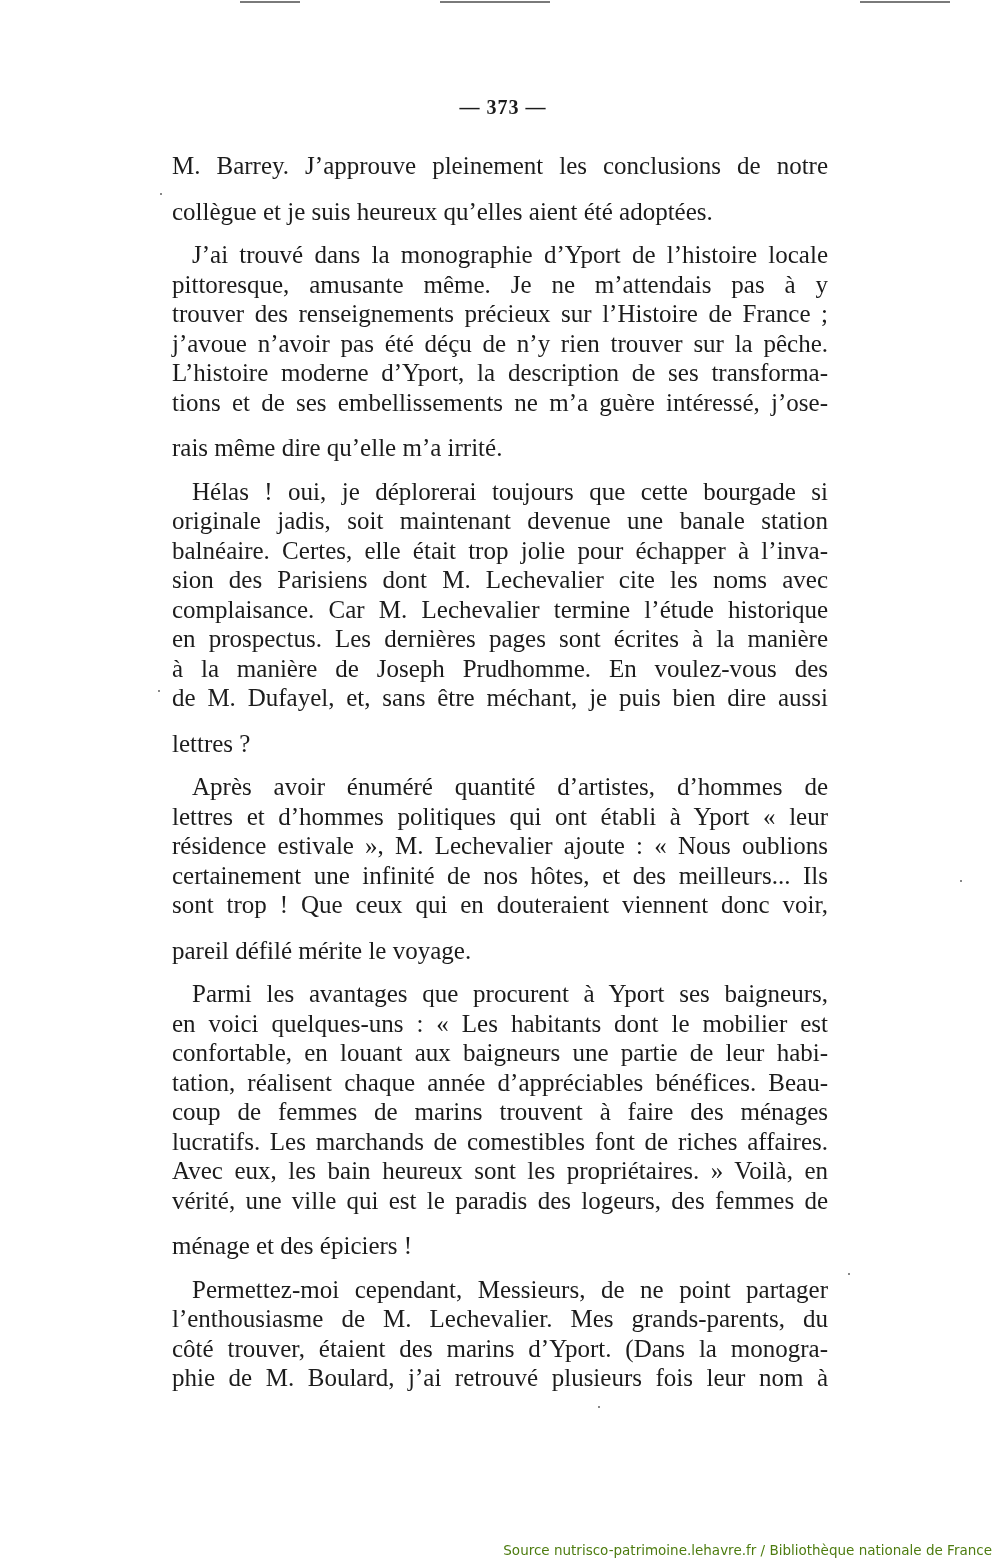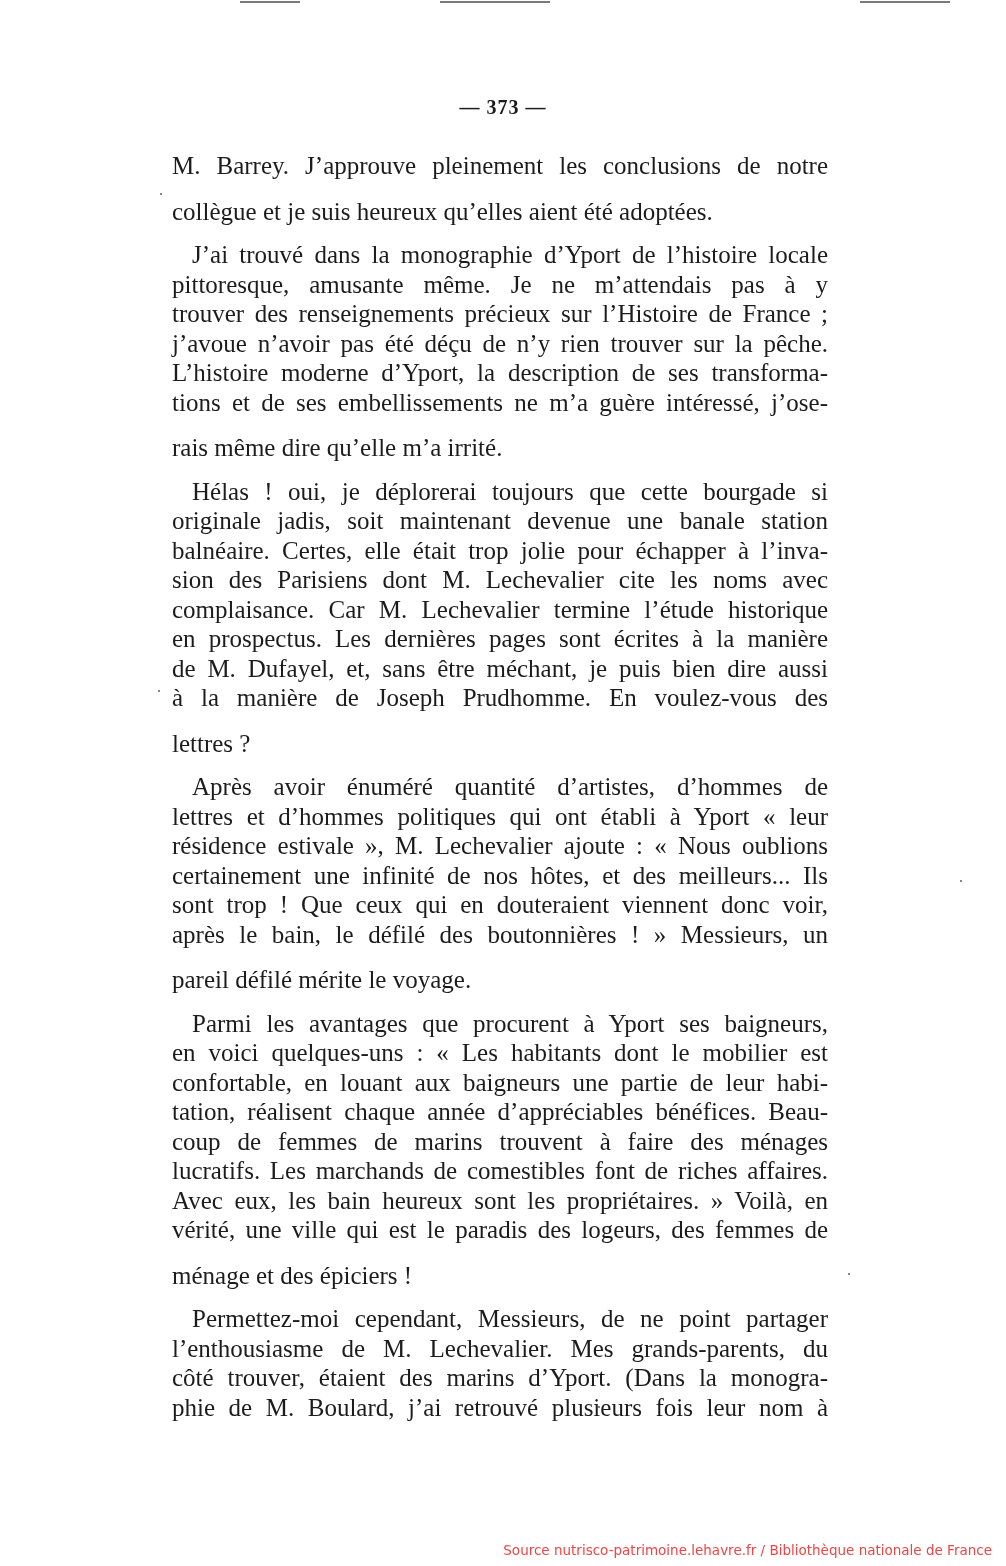--- a/index.html
+++ b/index.html
@@ -19,21 +19,21 @@
       font-family: "Liberation Serif", serif;
       font-size: 25px; line-height: 29.5px;
     }
     .para { margin: 0 0 14px 0; text-align: justify; text-align-last: auto; }
     .line { display: block; text-align: justify; text-align-last: justify; white-space: nowrap; height: 29.5px; }
     .line.last { text-align-last: left; margin-top: 16px; }
     .line.indent { padding-left: 20px; }
     .speck { position: absolute; width: 2px; height: 2px; background: #888; }
     .footer-source {
       position: absolute; right: 14px; bottom: 8px;
-      font-family: "DejaVu Sans", sans-serif; font-size: 13.5px; color: #ef4444; margin-top: 7px;
+      font-family: "DejaVu Sans", sans-serif; font-size: 13.5px; color: #4d7c0f; margin-top: 7px;
     }
   </style>
 </head>
 <body>
 
 <div>
   <div class="top-rule" style="left:240px;width:60px;"></div>
   <div class="top-rule" style="left:440px;width:110px;"></div>
   <div class="top-rule" style="left:860px;width:90px;"></div>
 </div>
@@ -54,31 +54,30 @@
       <span class="line">tions et de ses embellissements ne m’a guère intéressé, j’ose-</span>
       <span class="line last">rais même dire qu’elle m’a irrité.</span>
     </div>
     <div class="para">
       <span class="line indent">Hélas ! oui, je déplorerai toujours que cette bourgade si</span>
       <span class="line">originale jadis, soit maintenant devenue une banale station</span>
       <span class="line">balnéaire. Certes, elle était trop jolie pour échapper à l’inva-</span>
       <span class="line">sion des Parisiens dont M. Lechevalier cite les noms avec</span>
       <span class="line">complaisance. Car M. Lechevalier termine l’étude historique</span>
       <span class="line">en prospectus. Les dernières pages sont écrites à la manière</span>
+      <span class="line">à la manière de Joseph Prudhomme. En voulez-vous des</span>
       <span class="line">de M. Dufayel, et, sans être méchant, je puis bien dire aussi</span>
-      <span class="line">à la manière de Joseph Prudhomme. En voulez-vous des</span>
       <span class="line last">lettres ?</span>
     </div>
     <div class="para">
       <span class="line indent">Après avoir énuméré quantité d’artistes, d’hommes de</span>
       <span class="line">lettres et d’hommes politiques qui ont établi à Yport « leur</span>
       <span class="line">résidence estivale », M. Lechevalier ajoute : « Nous oublions</span>
       <span class="line">certainement une infinité de nos hôtes, et des meilleurs... Ils</span>
       <span class="line">sont trop ! Que ceux qui en douteraient viennent donc voir,</span>
-      <span class="line">après le bain, le défilé des boutonnières ! » Messieurs, un</span>
       <span class="line last">pareil défilé mérite le voyage.</span>
     </div>
     <div class="para">
       <span class="line indent">Parmi les avantages que procurent à Yport ses baigneurs,</span>
       <span class="line">en voici quelques-uns : « Les habitants dont le mobilier est</span>
       <span class="line">confortable, en louant aux baigneurs une partie de leur habi-</span>
       <span class="line">tation, réalisent chaque année d’appréciables bénéfices. Beau-</span>
       <span class="line">coup de femmes de marins trouvent à faire des ménages</span>
       <span class="line">lucratifs. Les marchands de comestibles font de riches affaires.</span>
       <span class="line">Avec eux, les bain heureux sont les propriétaires. » Voilà, en</span>

